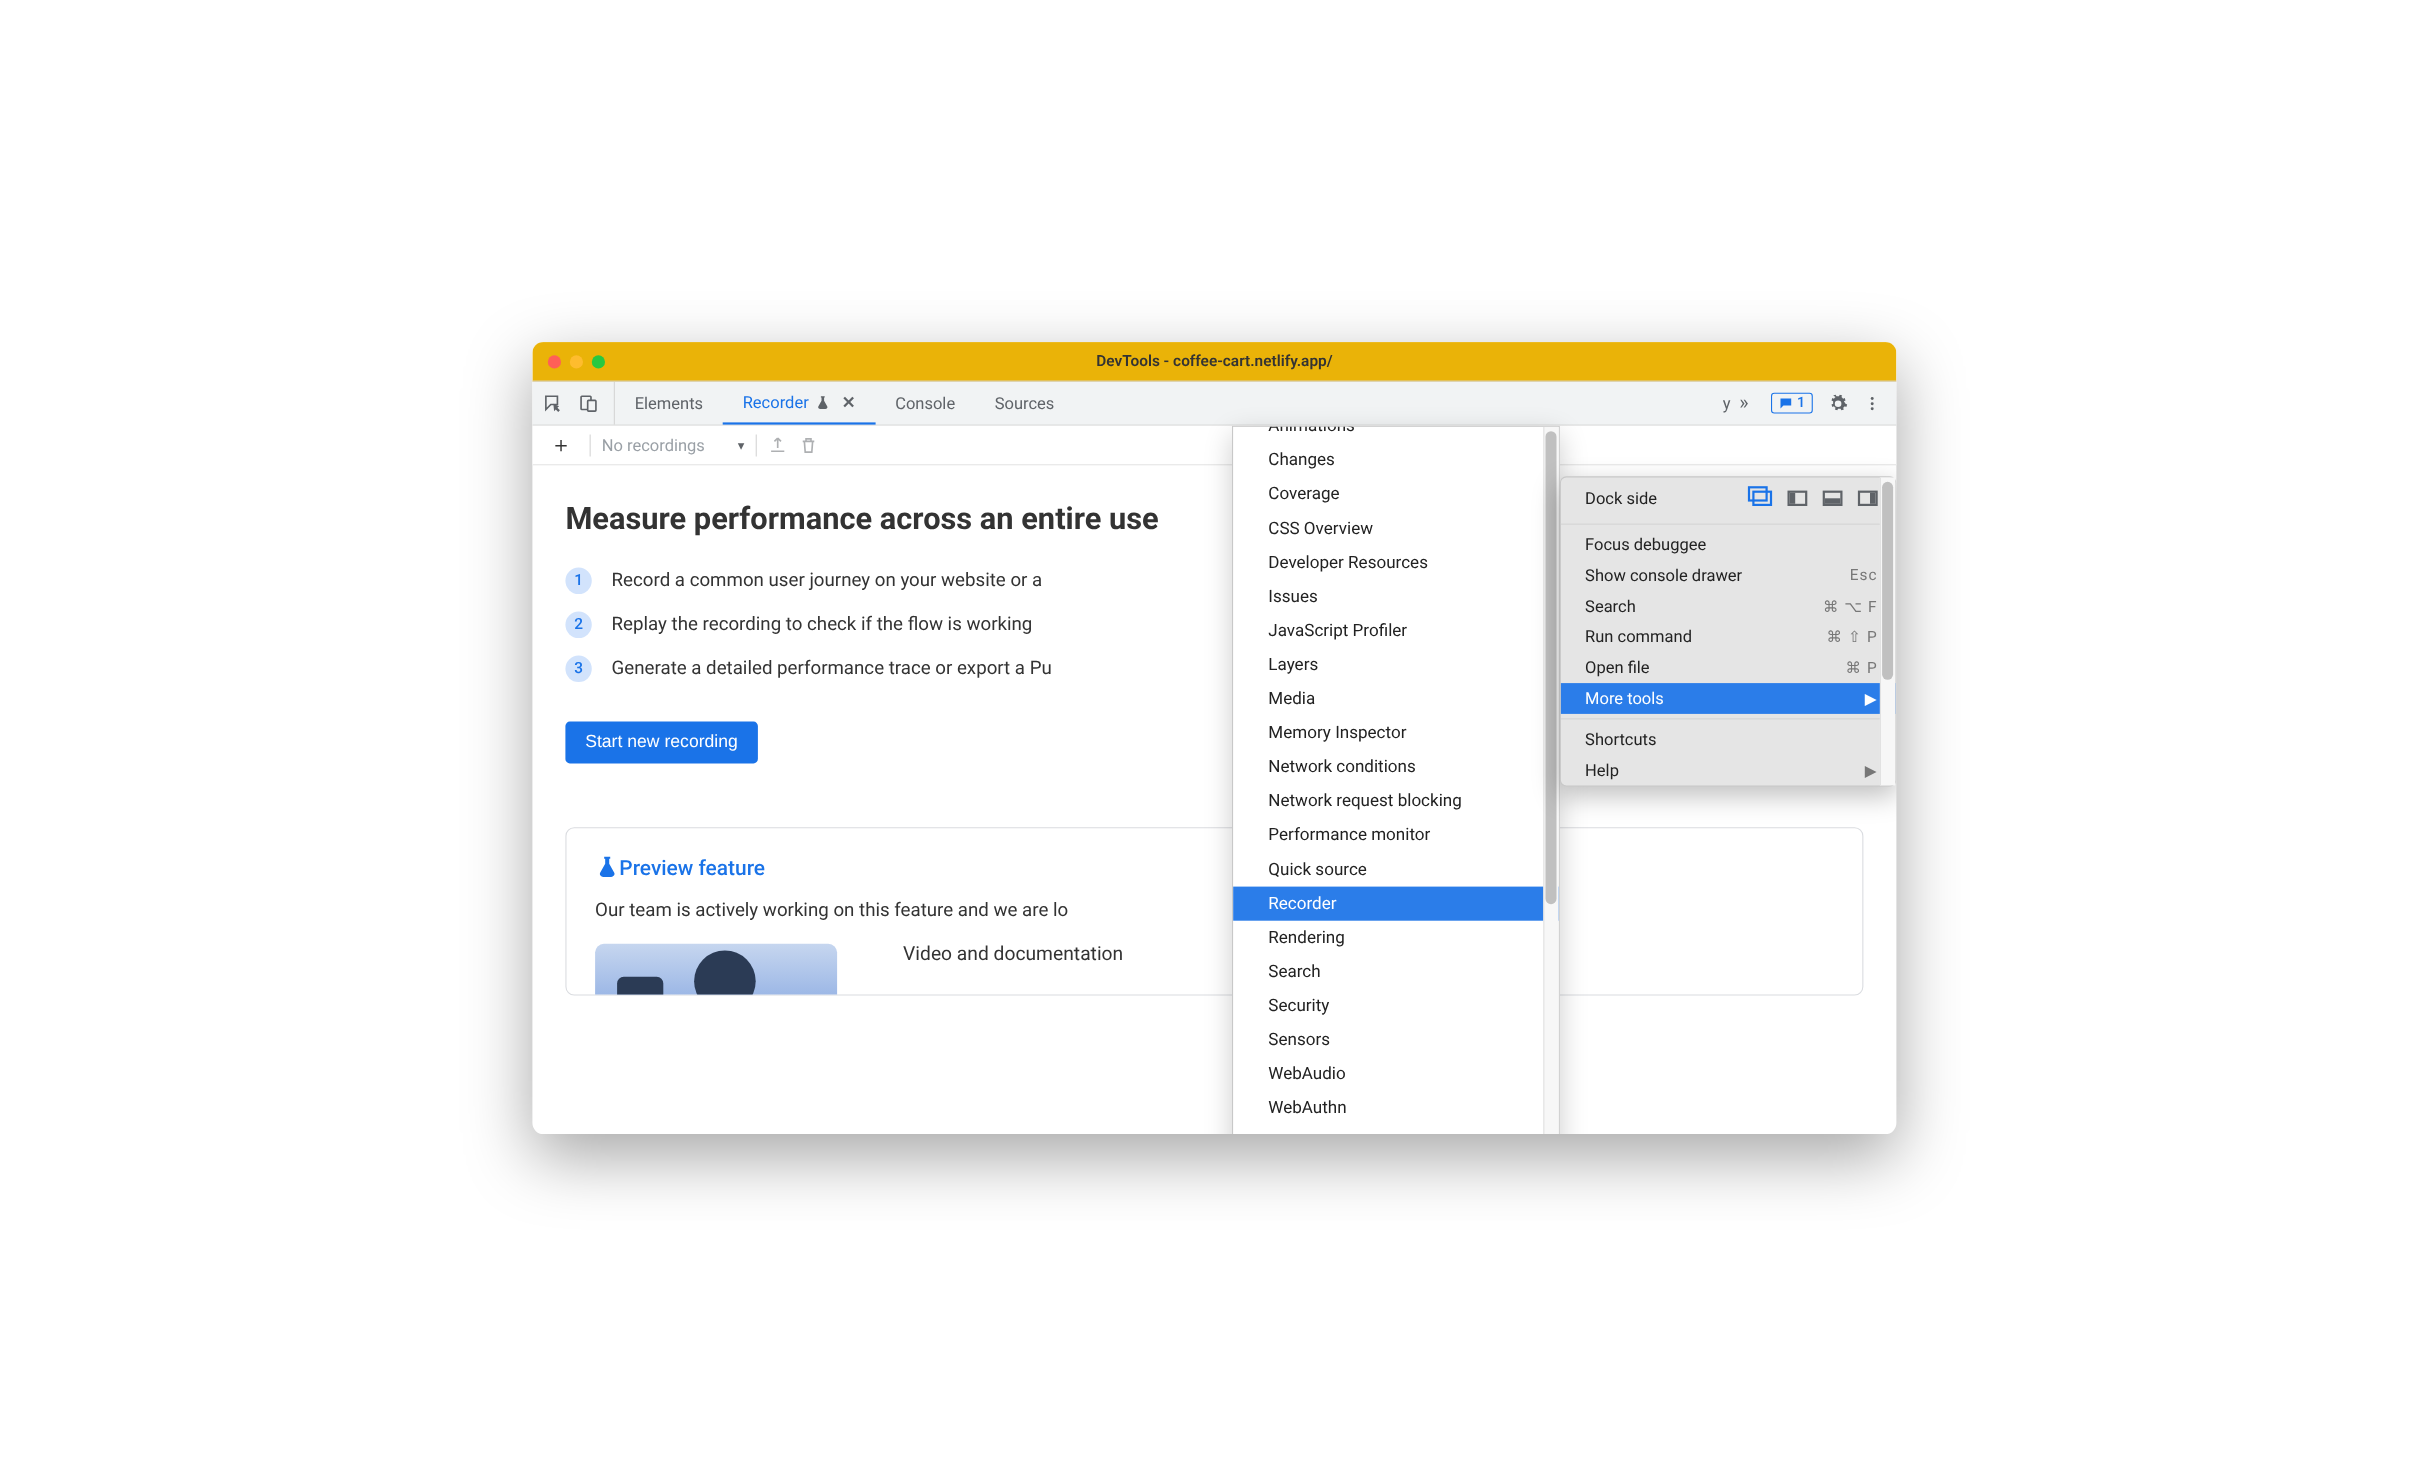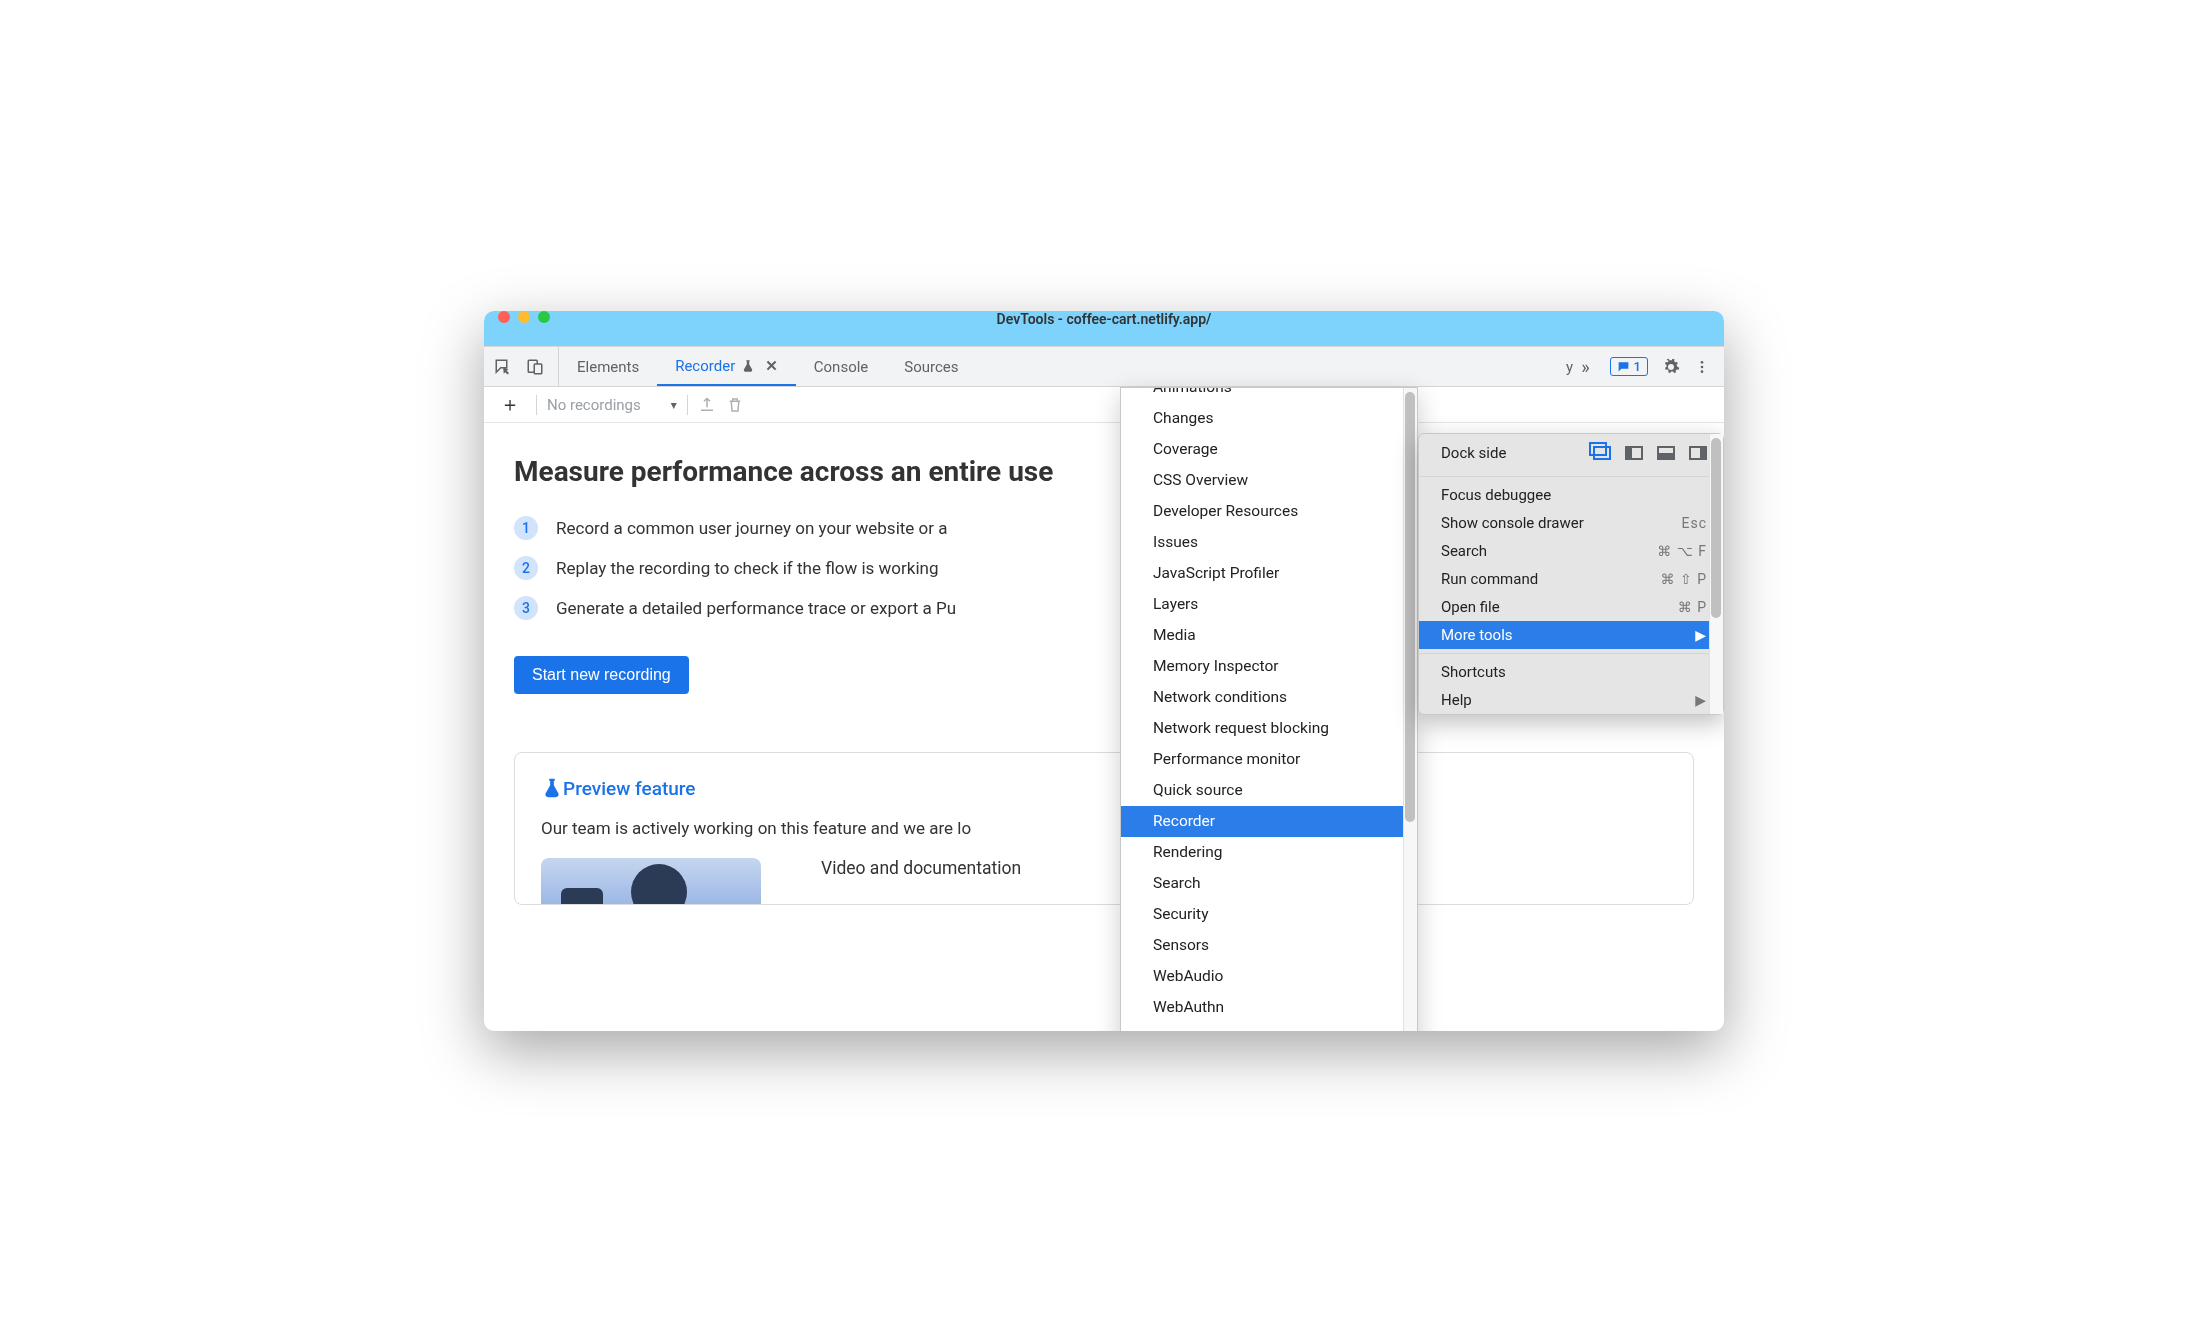--- a/index.html
+++ b/index.html
@@ -17,23 +17,24 @@
     background: #fff;
     border-radius: 10px;
     box-shadow: 0 20px 60px rgba(0,0,0,0.35);
     overflow: hidden;
     position: relative;
     display: flex;
     flex-direction: column;
   }
   .titlebar {
     height: 36px;
-    background: #7dd3fc;
+    background: #eab308;
     border-bottom: 1px solid #d7d7d7;
     display: flex;
+    align-items: center;
     position: relative;
     flex-shrink: 0;
   }
   .traffic-lights { display: flex; gap: 8px; margin-left: 14px; }
   .dot { width: 12px; height: 12px; border-radius: 50%; }
   .dot.red { background: #ff5f57; }
   .dot.yellow { background: #febc2e; }
   .dot.green { background: #28c840; }
   .wintitle {
     position: absolute; left: 0; right: 0; text-align: center;

